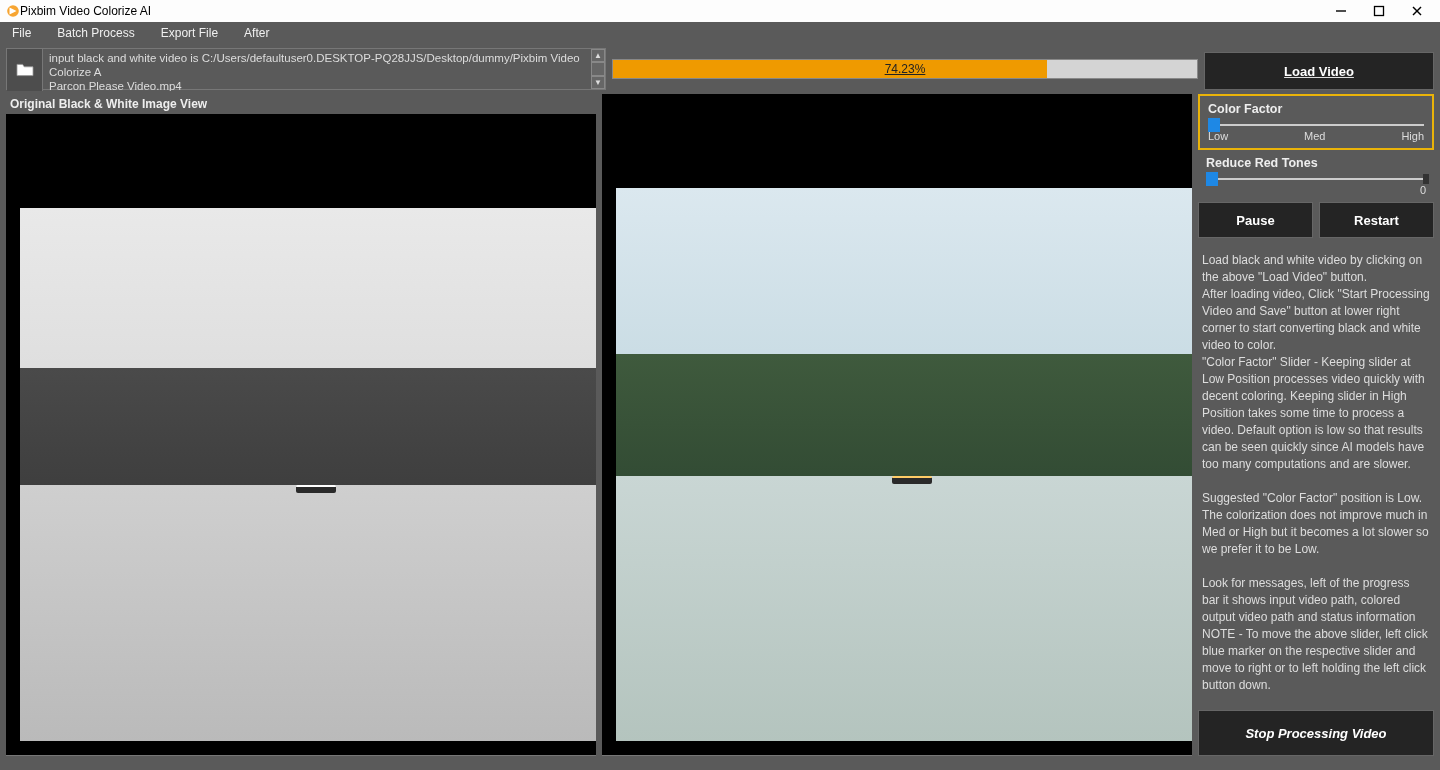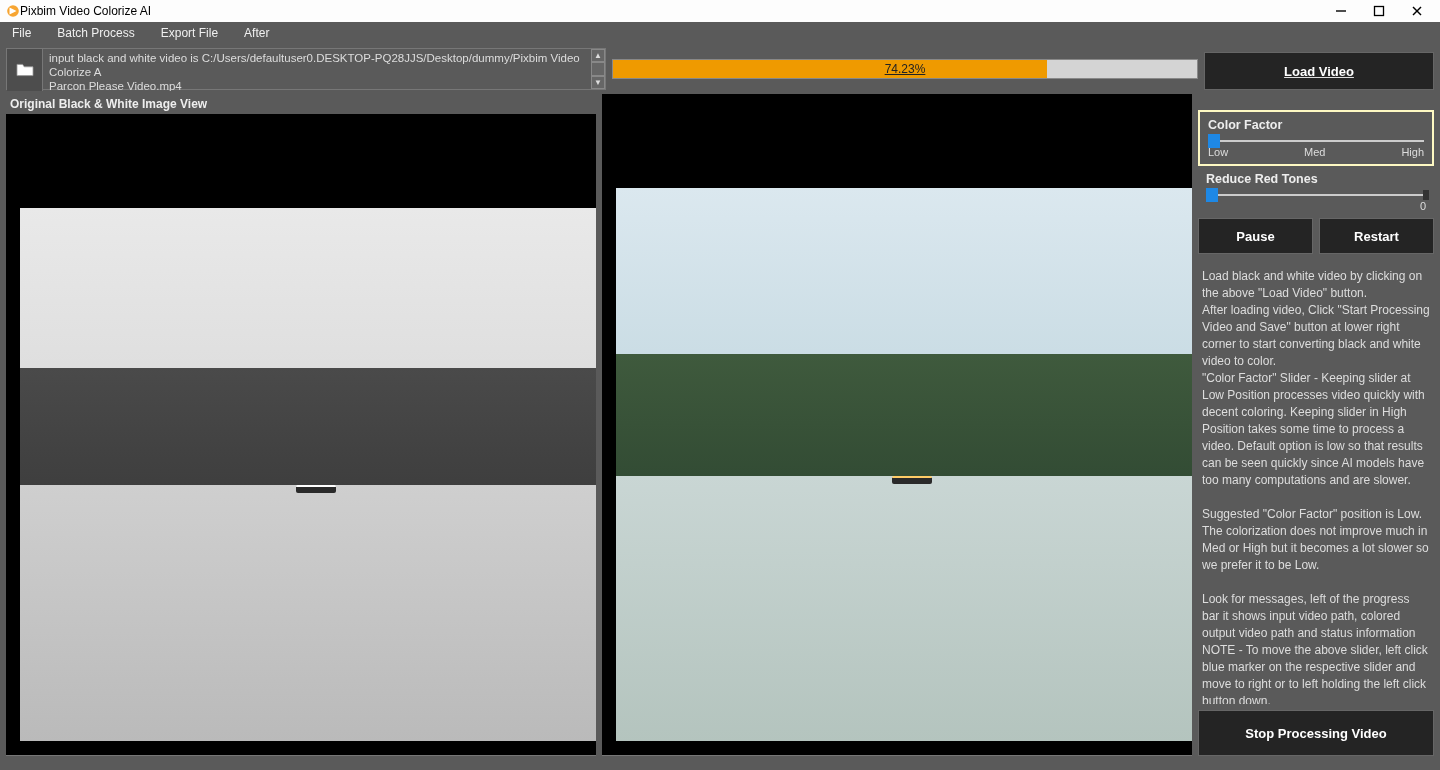--- a/index.html
+++ b/index.html
@@ -38,28 +38,28 @@
 .viewcol .caption { background:#5a5a5a; color:#eee; font-size:12px; font-weight:600; padding:3px 4px; height:20px; }
 .viewcol .imgarea { flex:1; position:relative; background:#000; }
 .sidepanel { flex:1; background:#5a5a5a; display:flex; flex-direction:column; gap:6px; }
 
 .ctrlbox { border:1px solid #777; padding:6px 8px; }
 .ctrlbox .label { font-size:12.5px; font-weight:600; color:#eee; margin-bottom:6px; }
 .slidertrack { height:2px; background:#ccc; position:relative; margin:8px 0 4px 0; }
 .sliderthumb { width:12px; height:14px; background:#1e88e5; position:absolute; top:-6px; left:0; cursor:pointer; }
 .sliderlabels { display:flex; justify-content:space-between; font-size:11px; color:#ddd; }
 .endmark { position:absolute; right:-3px; top:-4px; width:6px; height:10px; background:#333; }
-.ctrlbox.highlight { border:2px solid #fef9c3;margin-top:16px; }
+.ctrlbox.highlight { border:2px solid #eab308; }
 
 .rowbtns { display:flex; gap:6px; }
 .rowbtns .bigbtn { height:36px; }
 
 .helptext { color:#ddd; font-size:12px; line-height:17px; padding:8px 4px; flex:1; overflow-y:auto; }
 
-.bottombtns { display:flex; gap:14px; }
+.bottombtns { display:flex; gap:14px;font-style:italic; }
 .bottombtns .bigbtn { height:46px; text-align:center; line-height:15px; padding:4px; }
 
 
 .scene { position:absolute; left:14px; right:0; top:94px; bottom:14px; }
 .scene .sky { position:absolute; left:0; right:0; top:0; height:35%; }
 .scene .trees { position:absolute; left:0; right:0; top:30%; height:25%; }
 .scene .water { position:absolute; left:0; right:0; top:52%; bottom:0; }
 .scene .boat { position:absolute; left:48%; top:52%; width:40px; height:8px; border-radius:2px; }
 .bw .sky   { background:linear-gradient(#e9e9e9,#ddd); }
 .bw .trees { background:linear-gradient(#4a4a4a,#3d3d3d); }

